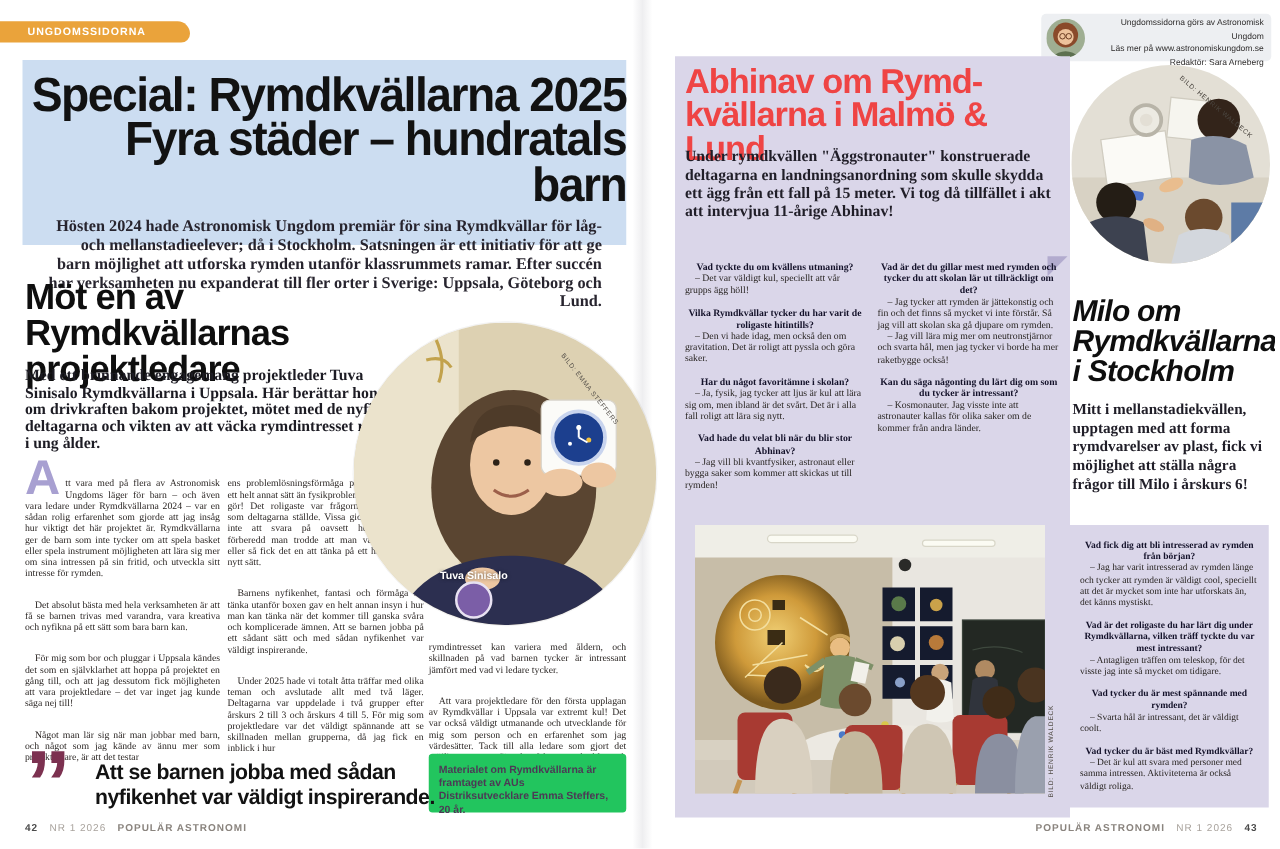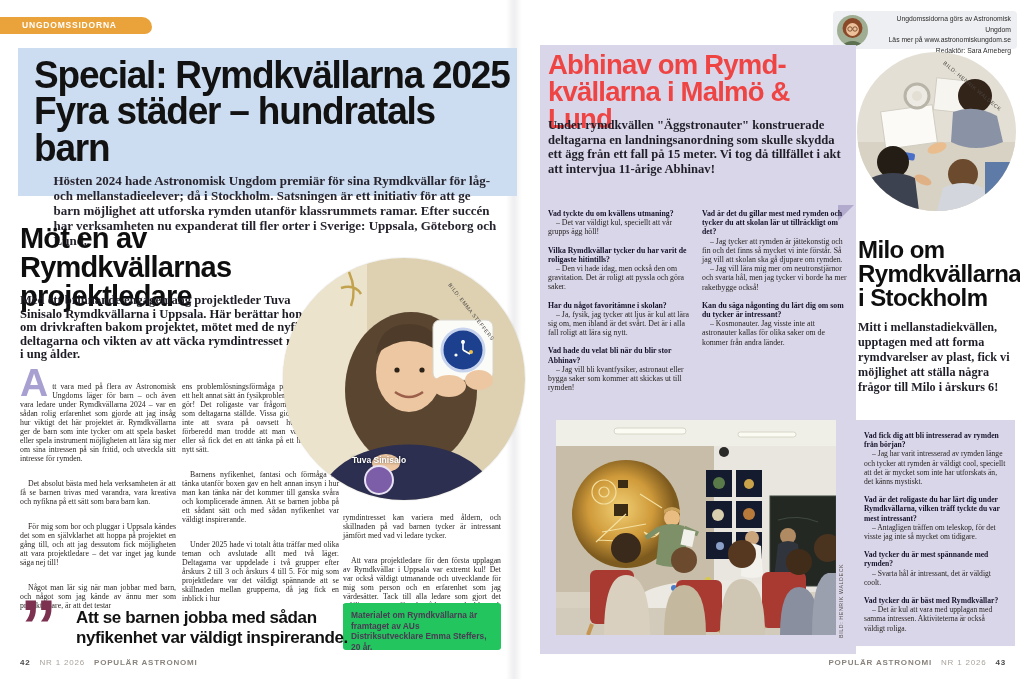--- a/index.html
+++ b/index.html
@@ -7,21 +7,21 @@
           font-family:"Liberation Serif",serif;color:#262220;}
   .abs{position:absolute;}
   
   #gutter{left:506px;top:0;width:16px;height:679px;
     background:linear-gradient(90deg,rgba(0,0,0,0) 0%,rgba(90,90,110,.10) 50%,rgba(0,0,0,0) 100%);}
   
   #ribbon{left:0;top:17px;width:152px;height:17px;background:#eaa33b;border-radius:0 14px 10px 0;
     font-family:"Liberation Sans",sans-serif;font-weight:700;font-size:8.5px;letter-spacing:.8px;
     color:#fff;line-height:17px;padding-left:22px;box-sizing:border-box;}
   
-  #special-box{left:18px;top:48px;width:483px;height:148px;background:#ccddf1;text-align:left;padding-left:16px;}
+  #special-box{left:18px;top:48px;width:483px;height:148px;background:#ccddf1;text-align:right;}
   .special-title{font-family:"Liberation Sans",sans-serif;font-weight:800;font-size:37px;
     line-height:36px;letter-spacing:-1.2px;color:#121212;transform:scaleY(1.04);}
   #special-t1{margin-top:10px;}
   #special-intro{width:444px;margin:7px auto 0;font-weight:700;font-size:13px;line-height:15px;color:#27242e;}
   
   #feature-title{left:20px;top:224px;width:340px;font-family:"Liberation Sans",sans-serif;
     font-weight:800;font-size:29px;line-height:29px;letter-spacing:-.8px;color:#0e0e0e;}
   #feature-lead{left:20px;top:294px;width:300px;font-weight:700;font-size:12.6px;line-height:13.6px;color:#1d1c24;}
   .bodycol{font-size:7.8px;line-height:9px;text-align:justify;color:#2a2523;}
   .bodycol p{margin:16px 0 0 0;}
@@ -60,33 +60,33 @@
   #masthead{left:833px;top:11px;width:184px;height:38px;background:#edeff2;border-radius:4px;}
   #masthead-avatar{left:4px;top:4px;width:31px;height:31px;border-radius:50%;overflow:hidden;}
   #masthead-text{left:38px;top:3px;width:140px;text-align:right;font-family:"Liberation Sans",sans-serif;
     font-size:6.8px;line-height:10.5px;color:#2e2c2c;}
   
   #abhinav-block{left:540px;top:45px;width:316px;height:609px;background:#dad6e9;}
   #abhinav-fold{left:838px;top:205px;width:0;height:0;border-left:16px solid #b2abce;border-bottom:16px solid rgba(0,0,0,0);}
   #abhinav-title{left:548px;top:51px;width:300px;font-family:"Liberation Sans",sans-serif;font-weight:800;
     font-size:27.5px;line-height:27px;letter-spacing:-.8px;color:#ef4444;}
   #abhinav-intro{left:548px;top:118px;width:300px;font-weight:700;font-size:12.6px;line-height:14.6px;color:#201e28;}
-  .qa .q{font-weight:700;font-size:7.8px;line-height:9.2px;color:#14122a;margin:9px 0 0;}
+  .qa .q{font-weight:700;font-size:7.8px;line-height:9.2px;color:#14122a;margin:9px 0 0;text-align:center;}
   .qa .a{font-size:7.8px;line-height:9.2px;color:#272320;margin:0;text-indent:8px;}
   #qa-colA{left:548px;top:200px;width:144px;}
   #qa-colB{left:702px;top:200px;width:146px;}
   
   #class-photo{left:556px;top:420px;width:280px;height:215px;overflow:hidden;}
   #class-credit{left:838px;top:638px;transform:rotate(-90deg);transform-origin:0 0;}
   
   #egg-photo{left:857px;top:52px;width:159px;height:159px;border-radius:50%;overflow:hidden;}
   #egg-credit{left:946px;top:60px;transform:rotate(40deg);transform-origin:0 0;color:#4a453f;}
   
   #milo-title{left:858px;top:238px;width:160px;font-family:"Liberation Sans",sans-serif;font-weight:800;
-    font-size:24px;line-height:24px;letter-spacing:-.6px;color:#0e0e0e;}
+    font-size:24px;line-height:24px;letter-spacing:-.6px;color:#0e0e0e;font-style:italic;}
   #milo-intro{left:858px;top:320px;width:157px;font-weight:700;font-size:12.2px;line-height:15px;color:#201e28;}
   #milo-qa{left:856px;top:420px;width:159px;height:226px;background:#dad6e9;box-sizing:border-box;padding:2px 8px 6px;}
   #milo-qa .q{font-size:7.6px;}
   #milo-qa .a{font-size:7.6px;}
 </style>
 </head>
 <body>
 
 <div id="spread">
   <div id="gutter" class="abs"></div>
@@ -325,21 +325,21 @@
   <div id="milo-intro" class="abs">Mitt i mellanstadiekvällen, upptagen med att forma rymdvarelser av plast, fick vi möjlighet att ställa några frågor till Milo i årskurs 6!</div>
 
   <div id="milo-qa" class="abs qa">
     <p class="q">Vad fick dig att bli intresserad av rymden från början?</p>
     <p class="a">– Jag har varit intresserad av rymden länge och tycker att rymden är väldigt cool, speciellt att det är mycket som inte har utforskats än, det känns mystiskt.</p>
     <p class="q">Vad är det roligaste du har lärt dig under Rymdkvällarna, vilken träff tyckte du var mest intressant?</p>
     <p class="a">– Antagligen träffen om teleskop, för det visste jag inte så mycket om tidigare.</p>
     <p class="q">Vad tycker du är mest spännande med rymden?</p>
     <p class="a">– Svarta hål är intressant, det är väldigt coolt.</p>
     <p class="q">Vad tycker du är bäst med Rymdkvällar?</p>
-    <p class="a">– Det är kul att vara med upplagan med samma intressen. Aktiviteterna är också väldigt roliga.</p>
+    <p class="a">– Det är kul att svara med personer med samma intressen. Aktiviteterna är också väldigt roliga.</p>
   </div>
 
   <div id="footer-right" class="abs footer">
     <span class="f-mag">POPULÄR ASTRONOMI</span>
     <span class="f-issue">NR 1 2026</span>
     <span class="f-page">43</span>
   </div>
 </div>
 
 </body></html>

